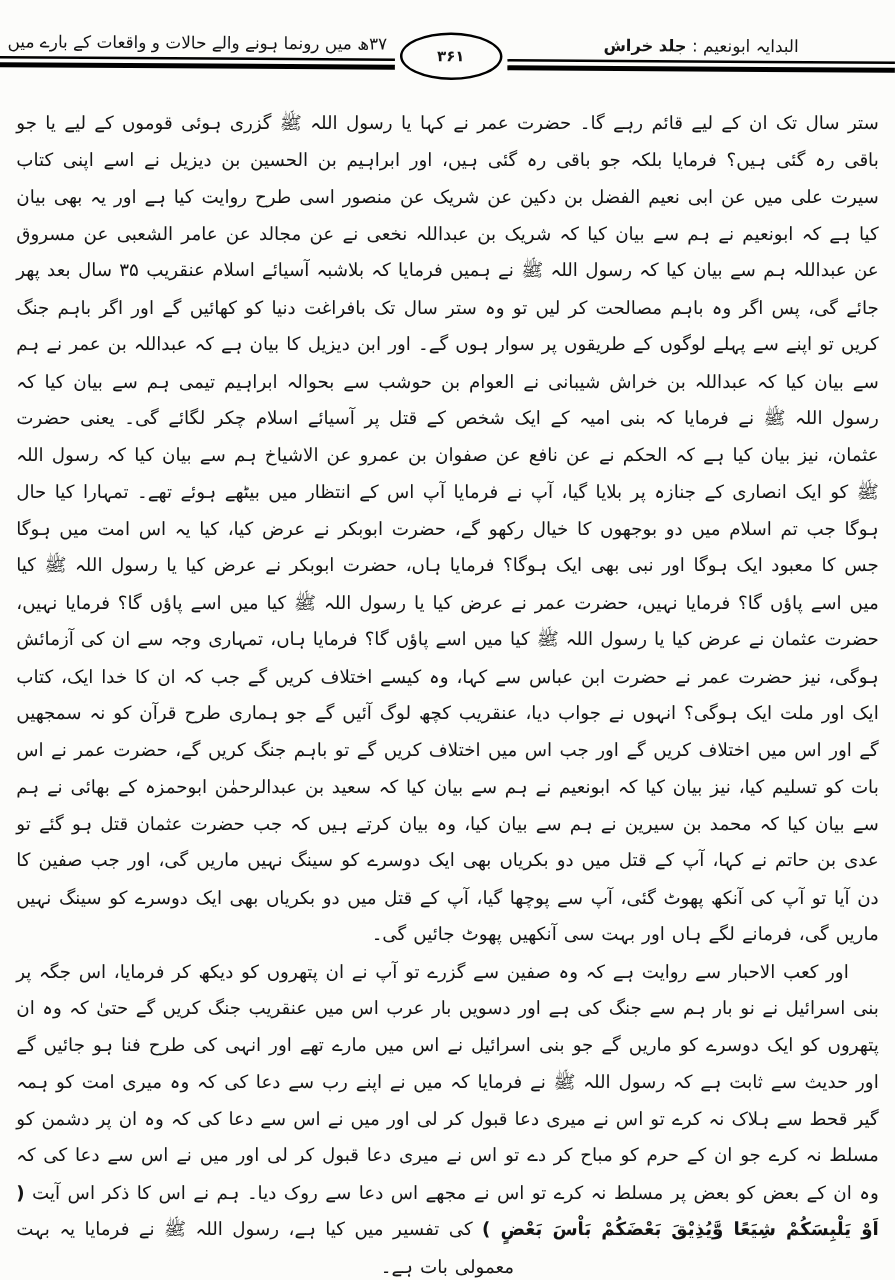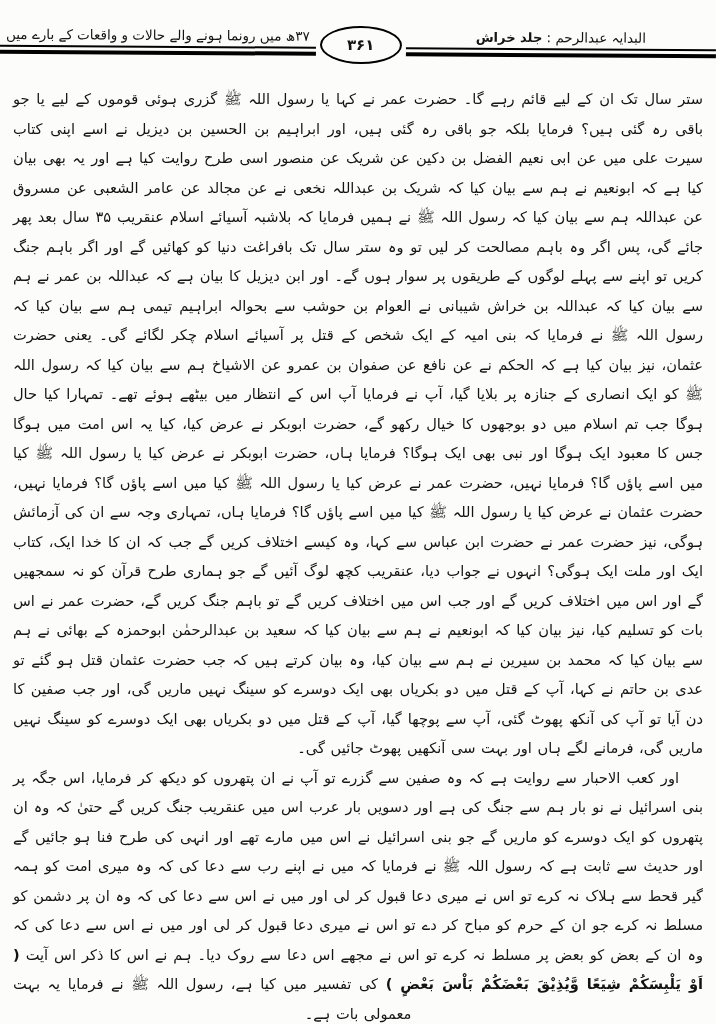--- a/index.html
+++ b/index.html
@@ -32,21 +32,21 @@
   .rule{
     height:3px;
     border-top:2px solid #000;
     border-bottom:4px solid #000;
   }
   .oval{
     width:78px;height:34px;
     border:2px solid #000;
     border-radius:50%;
     display:flex;align-items:center;justify-content:center;
-    font-size:15px;font-weight:bold;
+    font-size:12px;font-weight:bold;
     margin:0 4px -8px 4px;
     background:#fcfcfa;
     flex:0 0 auto;
   }
   
   .body-text{
     position:absolute;
     top:84px;left:13px;right:13px;
     direction:rtl;
     text-align:justify;
@@ -60,21 +60,21 @@
 </style>
 </head>
 <body>
 
 <div class="page">
 
   <div class="header">
 
     <div class="h-block">
       <div class="h-text h-title">
-        <span>البدایہ عبدالرحم :</span>
+        <span>البدایہ ابونعیم :</span>
         <span class="vol">جلد خراش</span>
       </div>
       <div class="rule"></div>
     </div>
 
     <div class="oval">
       <span>۳۶۱</span>
     </div>
 
     <div class="h-block">

